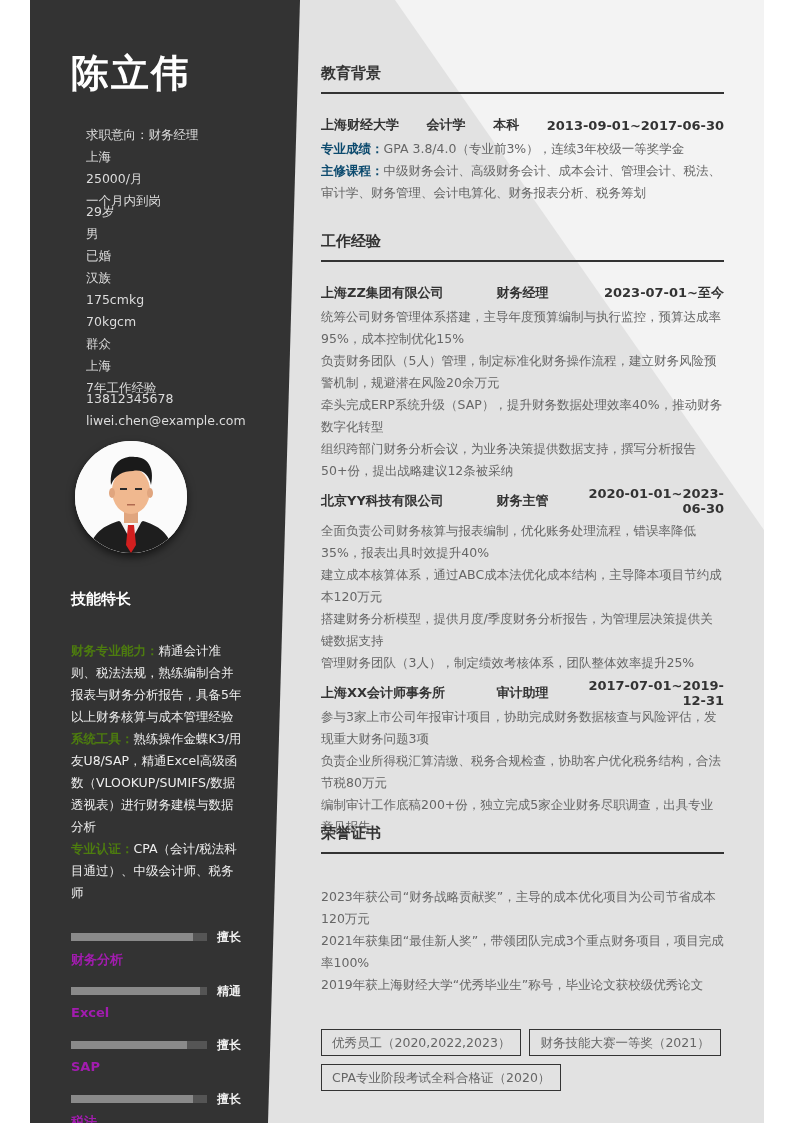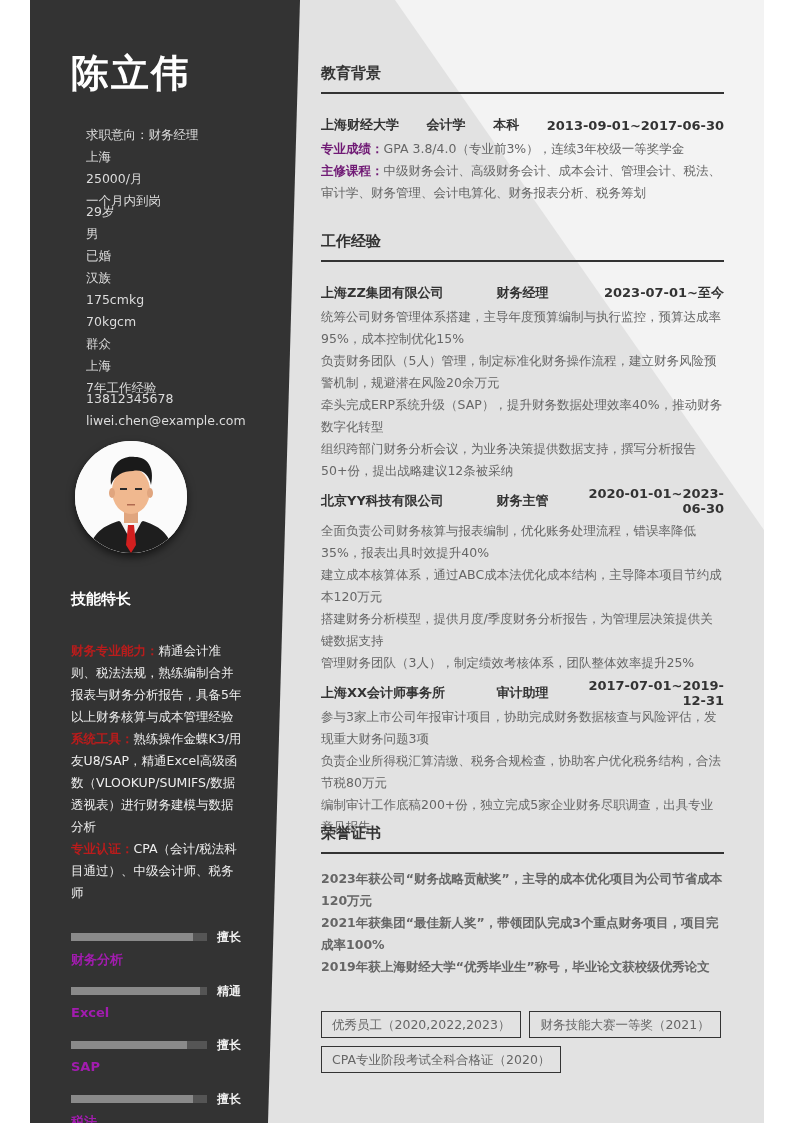--- a/index.html
+++ b/index.html
@@ -38,21 +38,21 @@
     box-shadow:0 4px 8px rgba(0,0,0,0.6);
   }
   .sec-title-dark {
     position:absolute; left:41px; top:590px;
     font-size:15px; font-weight:bold; color:#ffffff;
   }
   .skills-text {
     position:absolute; left:41px; top:640px; width:172px;
     font-size:12.5px; line-height:22px; color:#eeeeee;
   }
-  .skills-text b { color:#b91c1c;margin-top:32px; }
+  .skills-text b { color:#4d7c0f;margin-top:32px; }
   .skill-bars { position:absolute; left:41px; top:929px; width:200px; }
   .skill-row { position:relative; height:54px; }
   .bar-track {
     position:absolute; left:0; top:4px; width:136px; height:8px; background:#555555;
   }
   .bar-fill { height:8px; background:#8a8a8a; }
   .bar-level {
     position:absolute; left:146px; top:0; font-size:12px; color:#eeeeee; font-weight:bold;
   }
   .skill-name {
@@ -66,21 +66,21 @@
     font-size:15px; font-weight:bold; color:#333333;
     height:22px; line-height:22px;
   }
   .section-line { height:2px; background:#333333; margin-top:8px; }
   .row-head {
     display:flex; justify-content:space-between; align-items:center;
     font-size:13px; font-weight:bold; color:#333333;
     height:22px;
   }
   .p { font-size:12.5px; line-height:22px; color:#666666; }
-  .p b { color:#701a75;margin-top:48px; }
+  .p b { color:#0c4a6e;margin-top:48px; }
   .tags { display:flex; flex-wrap:wrap; gap:8px 8px; }
   .tag {
     border:1px solid #333333; padding:0 10px;
     height:25px; line-height:25px; font-size:12.5px; color:#666666;
     white-space:nowrap;
   }
 </style>
 </head>
 <body>
 
@@ -224,21 +224,21 @@
         </div>
         <div class="p" style="margin-top:2px;">参与3家上市公司年报审计项目，协助完成财务数据核查与风险评估，发现重大财务问题3项</div>
         <div class="p">负责企业所得税汇算清缴、税务合规检查，协助客户优化税务结构，合法节税80万元</div>
         <div class="p">编制审计工作底稿200+份，独立完成5家企业财务尽职调查，出具专业意见报告</div>
       </div>
     </div>
 
     <div style="position:absolute; top:822px; left:0; width:403px;">
       <div class="section-h">荣誉证书</div>
       <div class="section-line"></div>
-      <div style="margin-top:14px;font-weight:bold;">
+      <div style="margin-top:32px;">
         <div class="p">2023年获公司“财务战略贡献奖”，主导的成本优化项目为公司节省成本120万元</div>
         <div class="p">2021年获集团“最佳新人奖”，带领团队完成3个重点财务项目，项目完成率100%</div>
         <div class="p">2019年获上海财经大学“优秀毕业生”称号，毕业论文获校级优秀论文</div>
       </div>
       <div class="tags" style="margin-top:33px;">
         <div class="tag">优秀员工（2020,2022,2023）</div>
         <div class="tag">财务技能大赛一等奖（2021）</div>
         <div class="tag">CPA专业阶段考试全科合格证（2020）</div>
       </div>
     </div>

